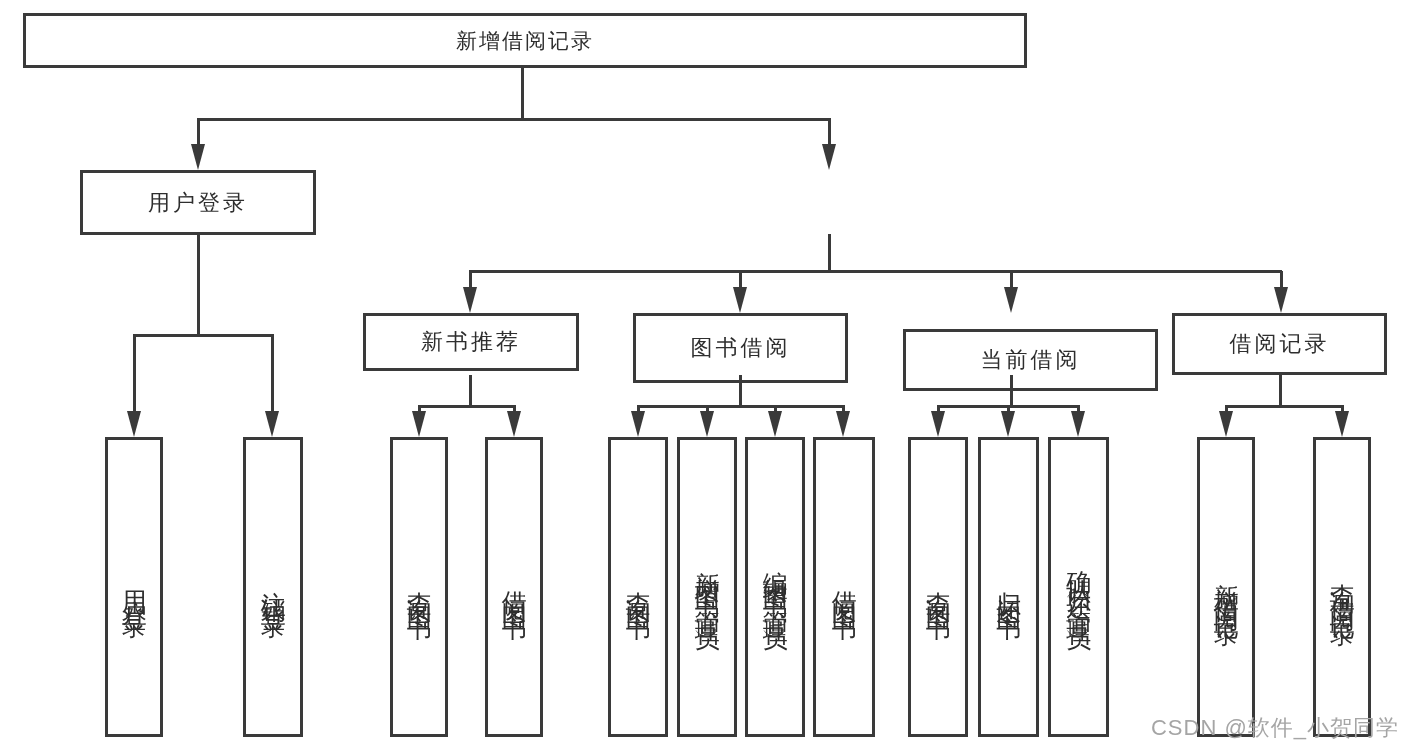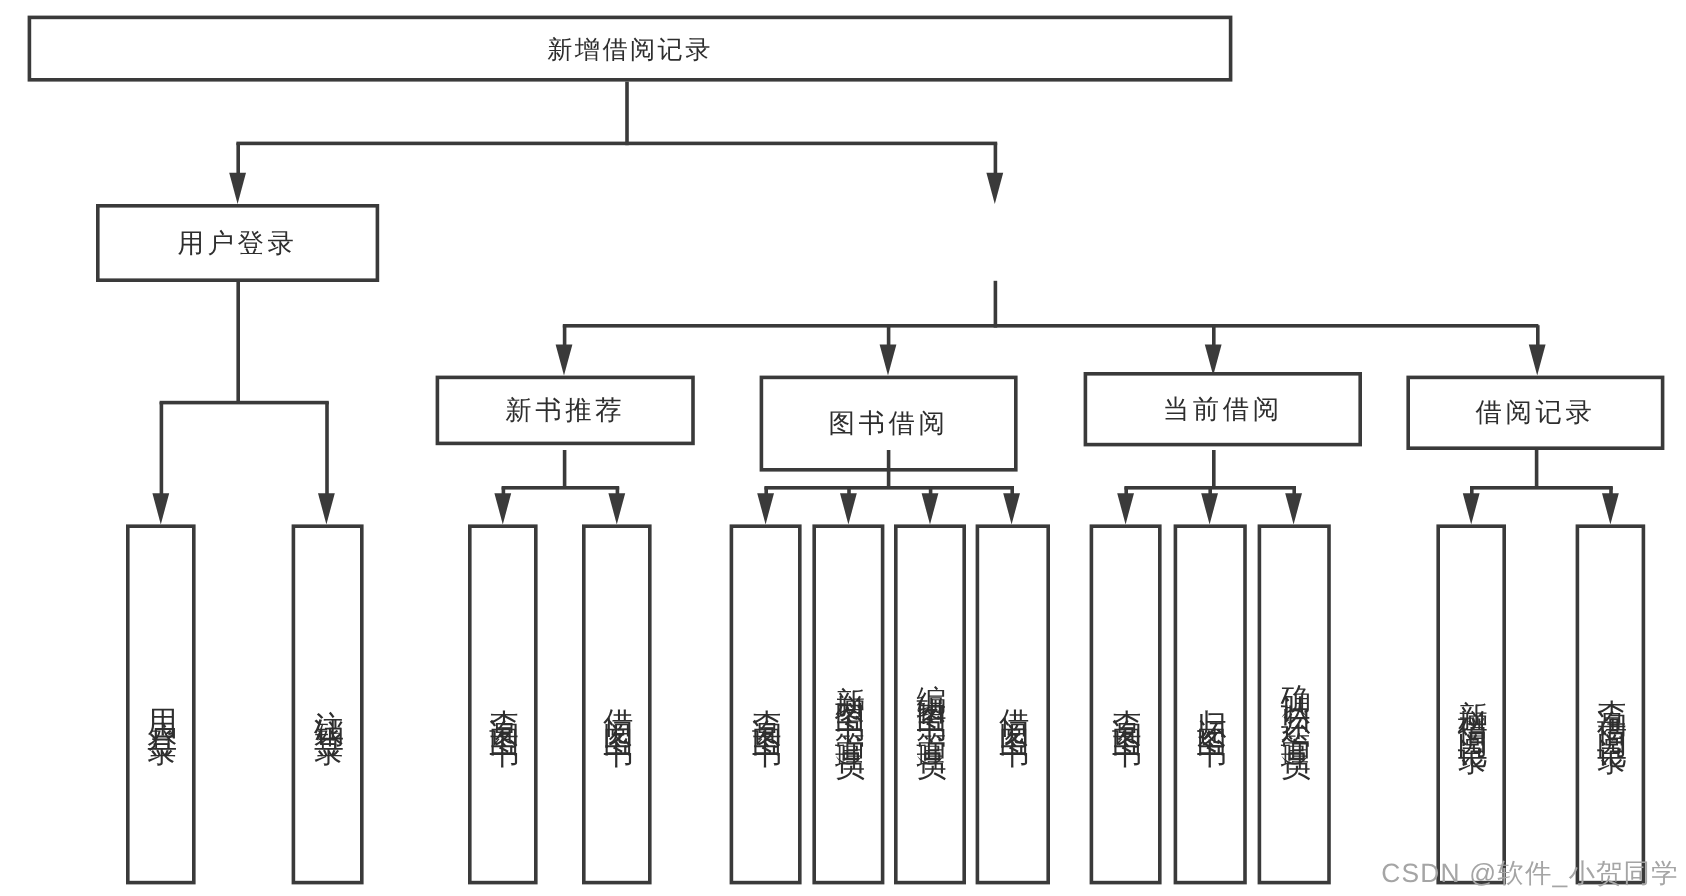--- a/index.html
+++ b/index.html
@@ -86,24 +86,24 @@
   <div class="vline" style="left:1010px;top:271px;height:18px"></div>
   <div class="vline" style="left:1280px;top:271px;height:18px"></div>
   <div class="arrow" style="left:463px;top:287px"></div>
   <div class="arrow" style="left:733px;top:287px"></div>
   <div class="arrow" style="left:1004px;top:287px"></div>
   <div class="arrow" style="left:1274px;top:287px"></div>
 
   <div class="node h-node" style="left:363px;top:313px;width:216px;height:58px">
     <span>新书推荐</span>
   </div>
-  <div class="node h-node" style="left:633px;top:313px;width:215px;height:80px">
+  <div class="node h-node" style="left:633px;top:313px;width:215px;height:70px">
     <span>图书借阅</span>
   </div>
-  <div class="node h-node" style="left:903px;top:310px;width:232px;height:62px">
+  <div class="node h-node" style="left:903px;top:329px;width:255px;height:62px">
     <span>当前借阅</span>
   </div>
   <div class="node h-node" style="left:1172px;top:313px;width:215px;height:62px">
     <span>借阅记录</span>
   </div>
 
   <div class="vline" style="left:469px;top:375px;height:32px"></div>
   <div class="hline" style="left:418px;top:405px;width:98px"></div>
   <div class="vline" style="left:418px;top:406px;height:8px"></div>
   <div class="vline" style="left:513px;top:406px;height:8px"></div>

